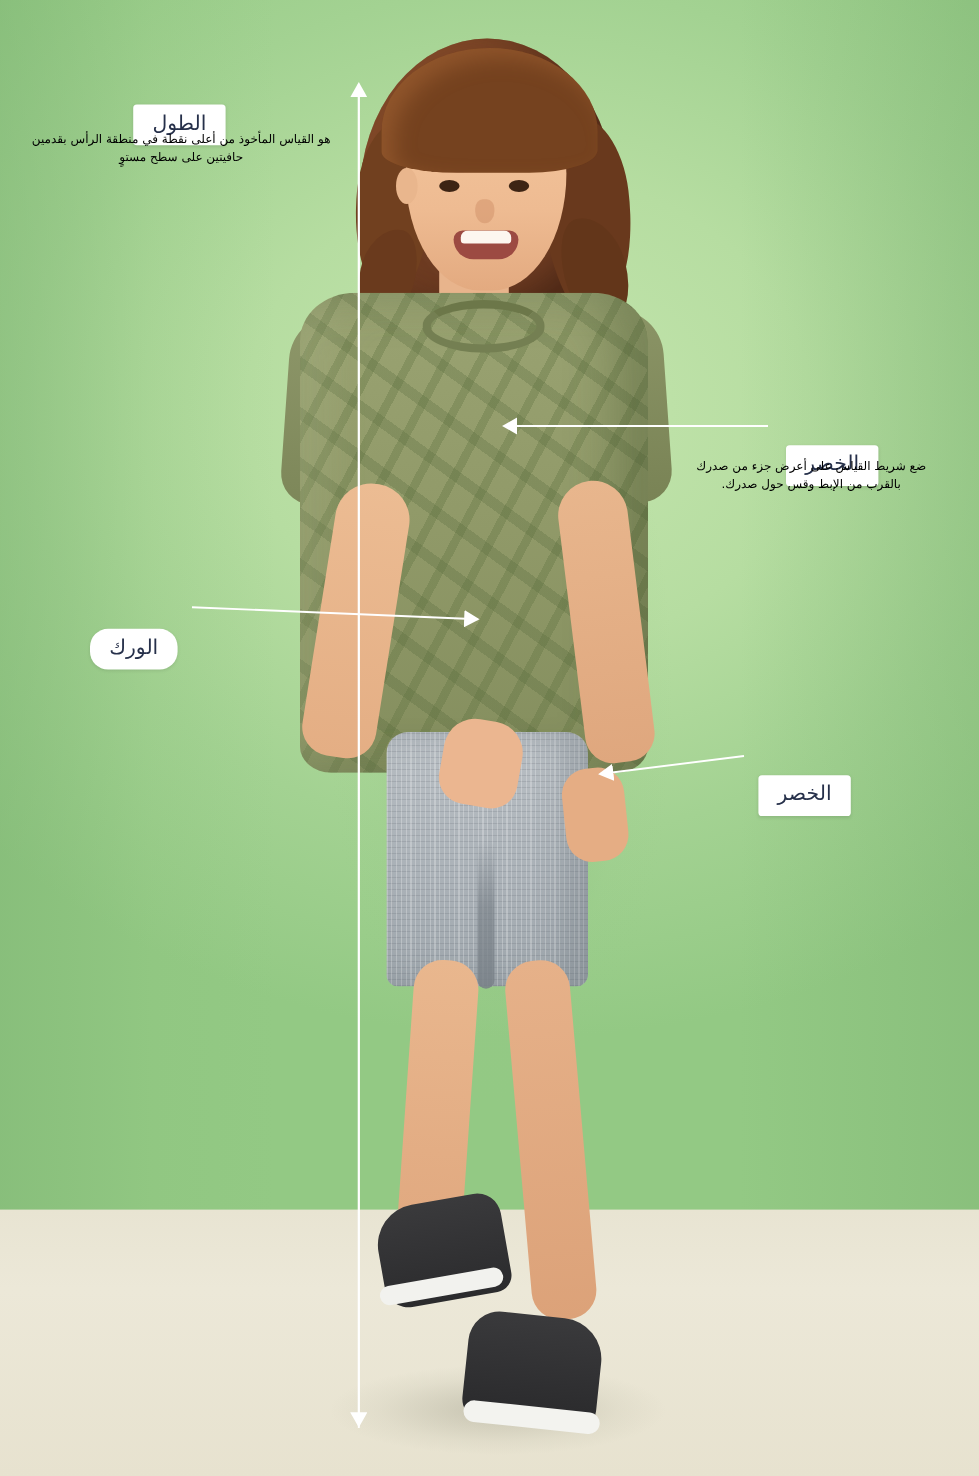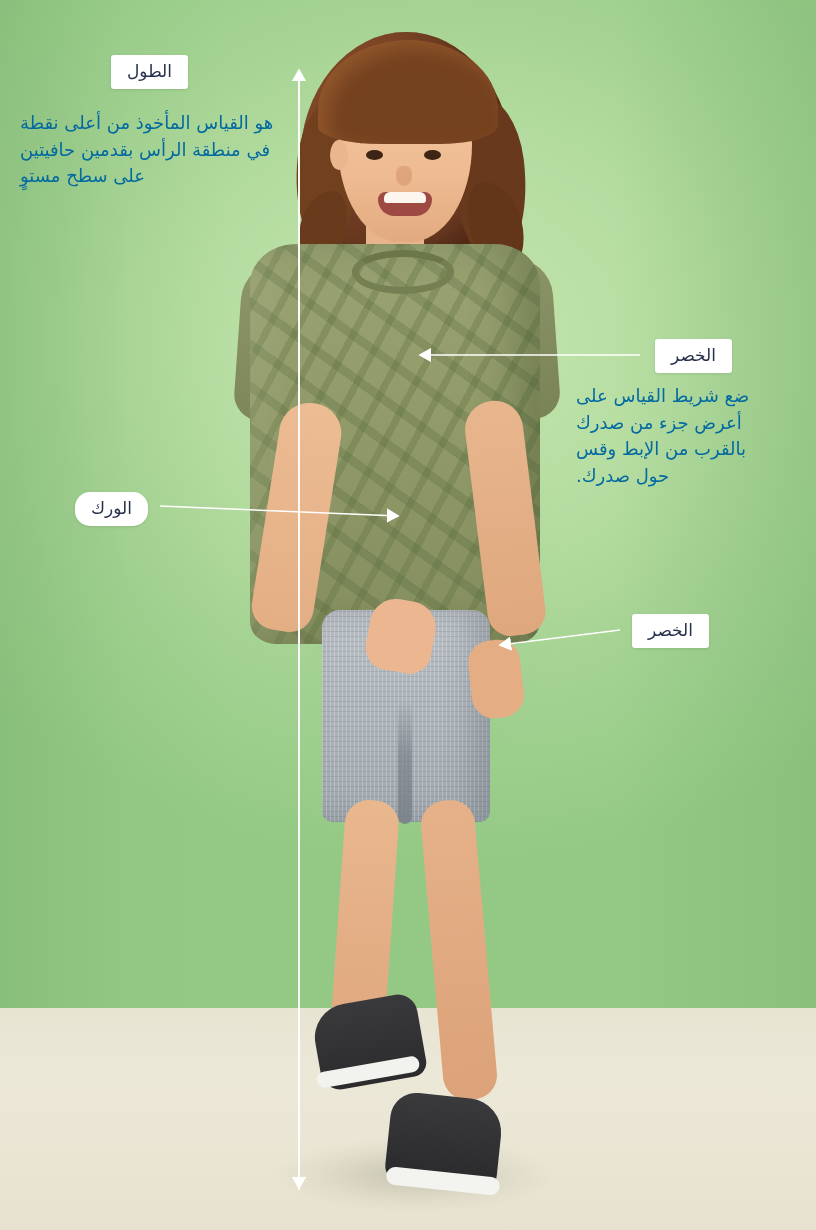--- a/index.html
+++ b/index.html
@@ -309,27 +309,28 @@
   .callout-label {
     position: absolute;
     background: #ffffff;
     color: #26304a;
     font-size: 17px;
     line-height: 1;
     padding: 8px 16px 9px;
     border-radius: 3px;
     white-space: nowrap;
     box-shadow: 0 1px 3px rgba(0,0,0,0.10);
+    margin-top: 32px;
   }
   .callout-text {
     position: absolute;
-    color: #0369a1;
-    font-size: 18px;
+    color: #000000;
+    font-size: 10px;
     line-height: 1.48;
-    text-align: left;
+    text-align: center;
     direction: rtl;
   }
   svg.leaders {
     position: absolute;
     left: 0; top: 0;
     width: 816px; height: 1230px;
     pointer-events: none;
   }
 </style>
 </head>

